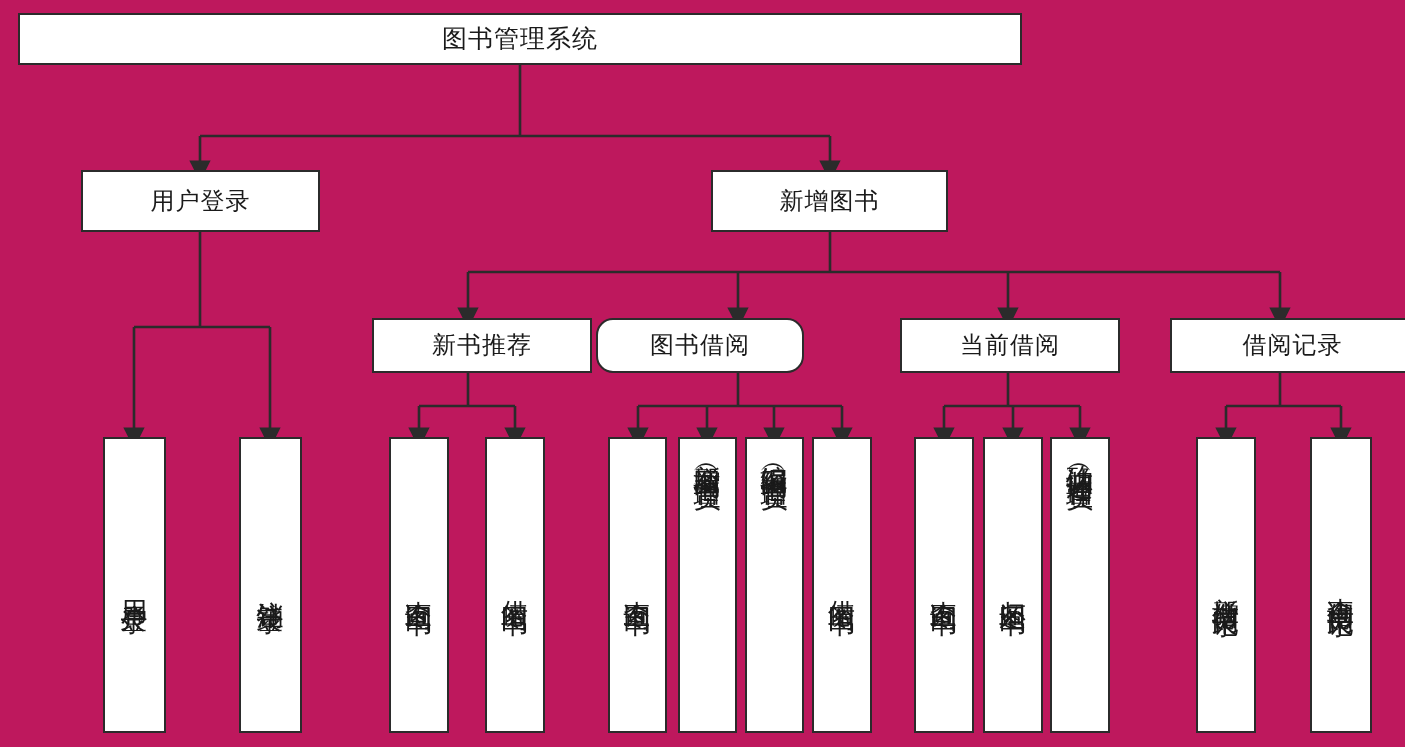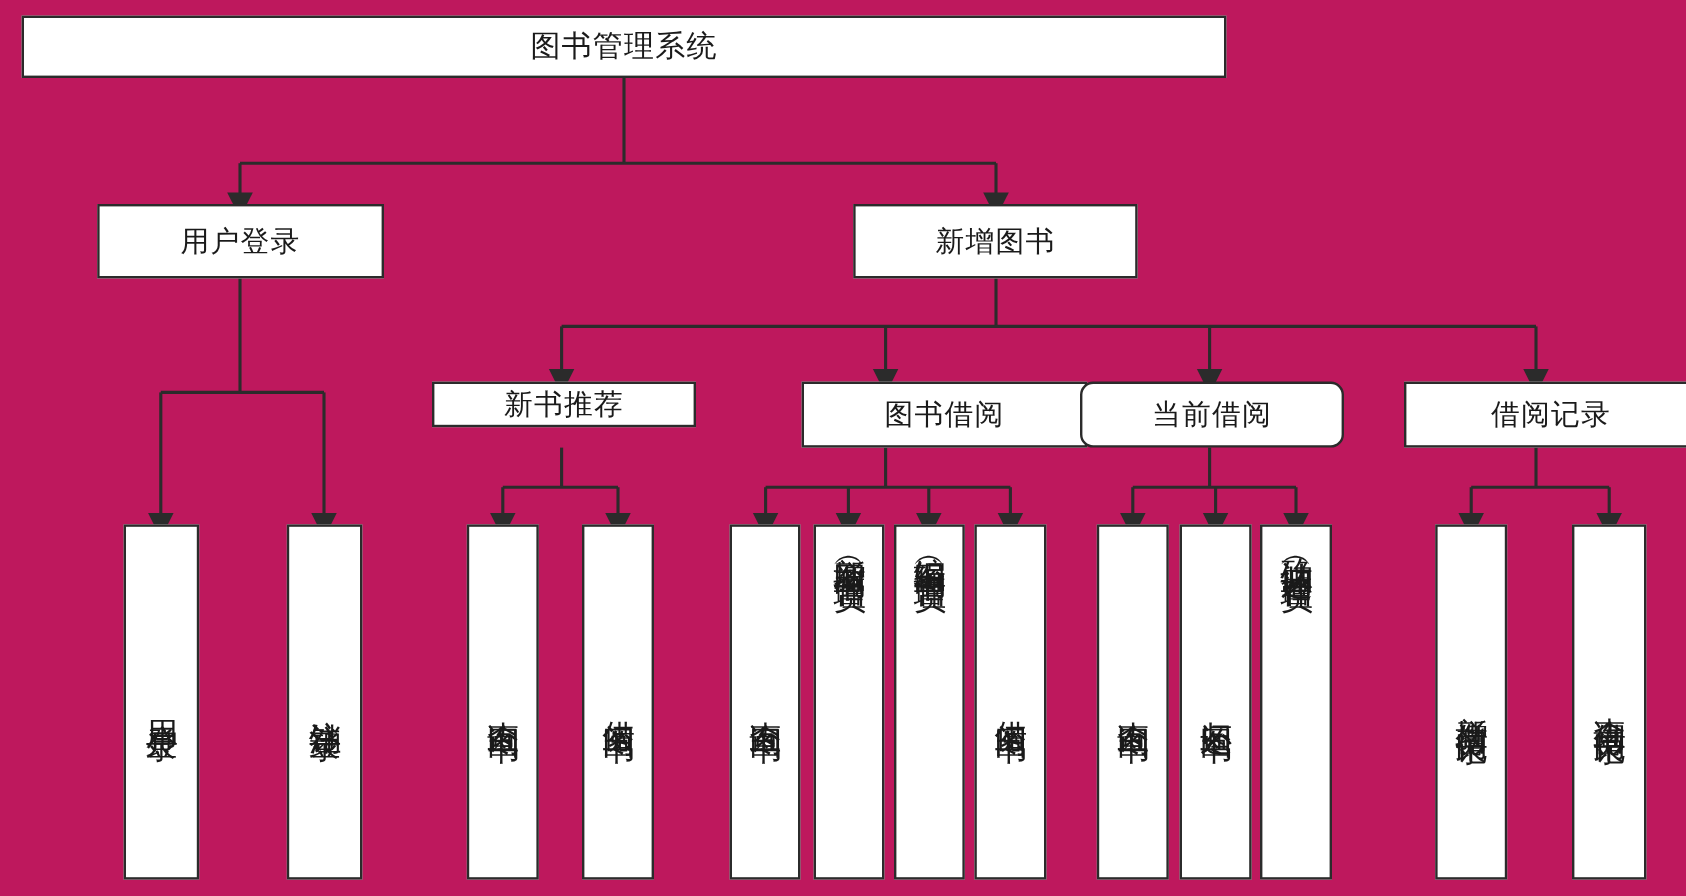--- a/index.html
+++ b/index.html
@@ -140,27 +140,27 @@
     <span class="label">图书管理系统</span>
   </div>
 
   <div class="node h" style="left:81px; top:170px; width:239px; height:62px;">
     <span class="label">用户登录</span>
   </div>
   <div class="node h" style="left:711px; top:170px; width:237px; height:62px;">
     <span class="label">新增图书</span>
   </div>
 
-  <div class="node h" style="left:360px; top:318px; width:220px; height:38px;">
+  <div class="node h" style="left:372px; top:318px; width:220px; height:55px;">
     <span class="label">新书推荐</span>
   </div>
-  <div class="node h" style="left:668px; top:318px; width:238px; height:55px;">
+  <div class="node h" style="left:596px; top:318px; width:208px; height:55px;border-radius:17px;">
     <span class="label">图书借阅</span>
   </div>
-  <div class="node h" style="left:900px; top:318px; width:220px; height:55px;border-radius:11px;">
+  <div class="node h" style="left:900px; top:318px; width:220px; height:55px;">
     <span class="label">当前借阅</span>
   </div>
   <div class="node h" style="left:1170px; top:318px; width:245px; height:55px;">
     <span class="label">借阅记录</span>
   </div>
 
   <div class="node v center" style="left:103px; top:437px; width:63px; height:296px;">
     <span class="label">用户登录</span>
   </div>
   <div class="node v center" style="left:239px; top:437px; width:63px; height:296px;">

